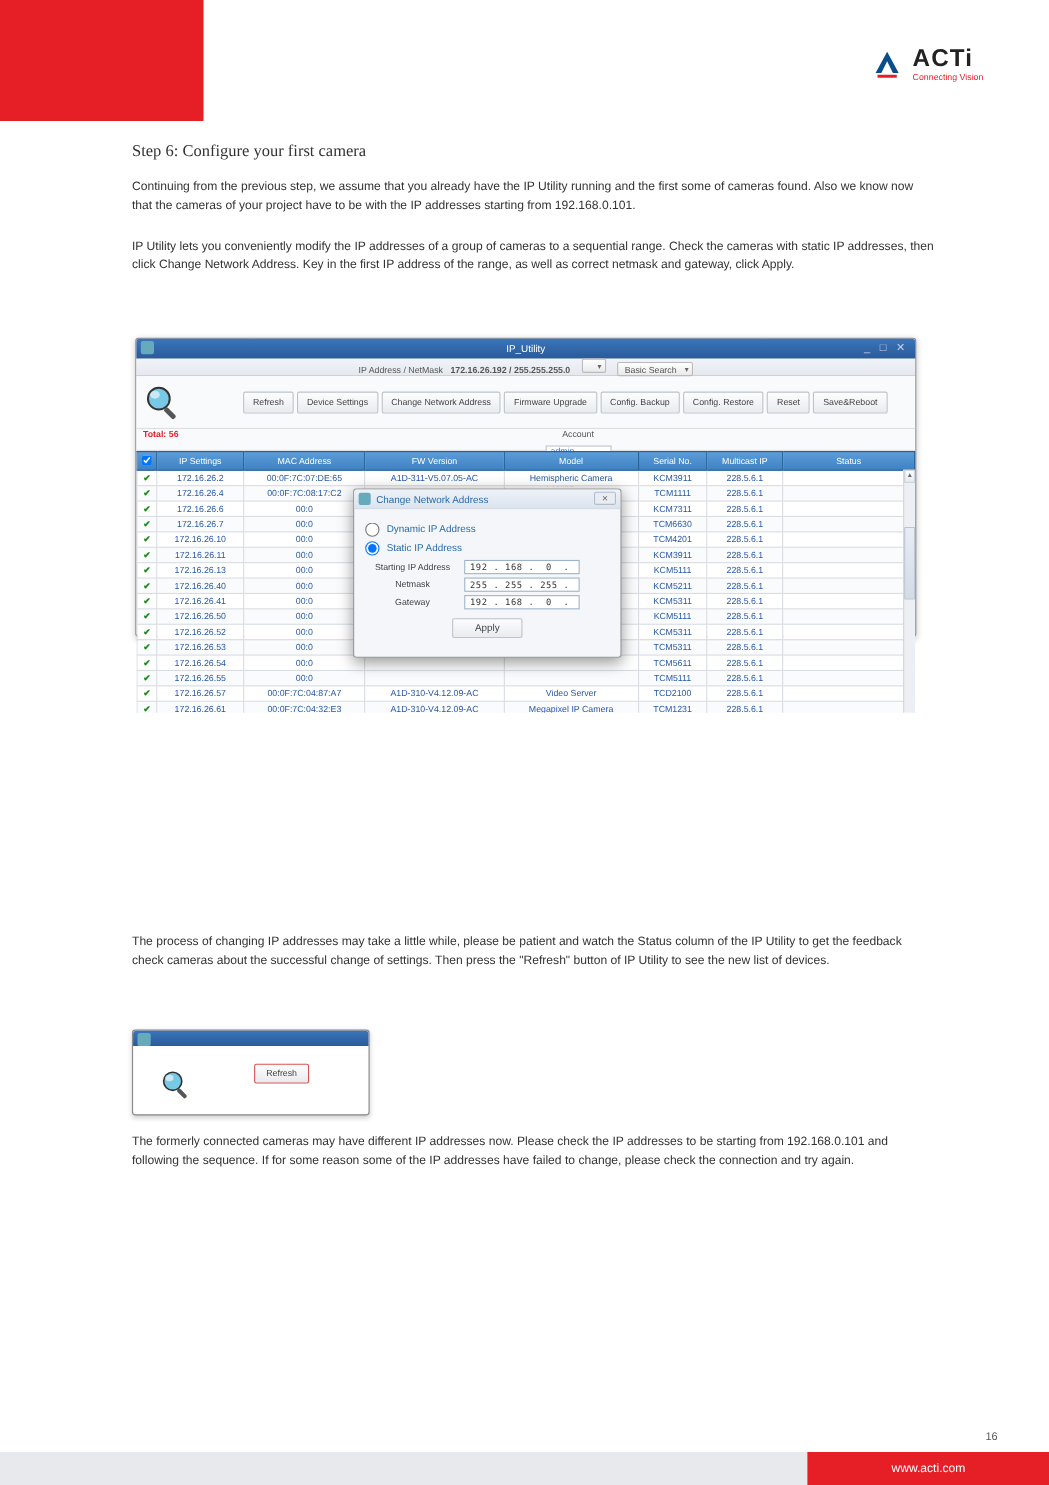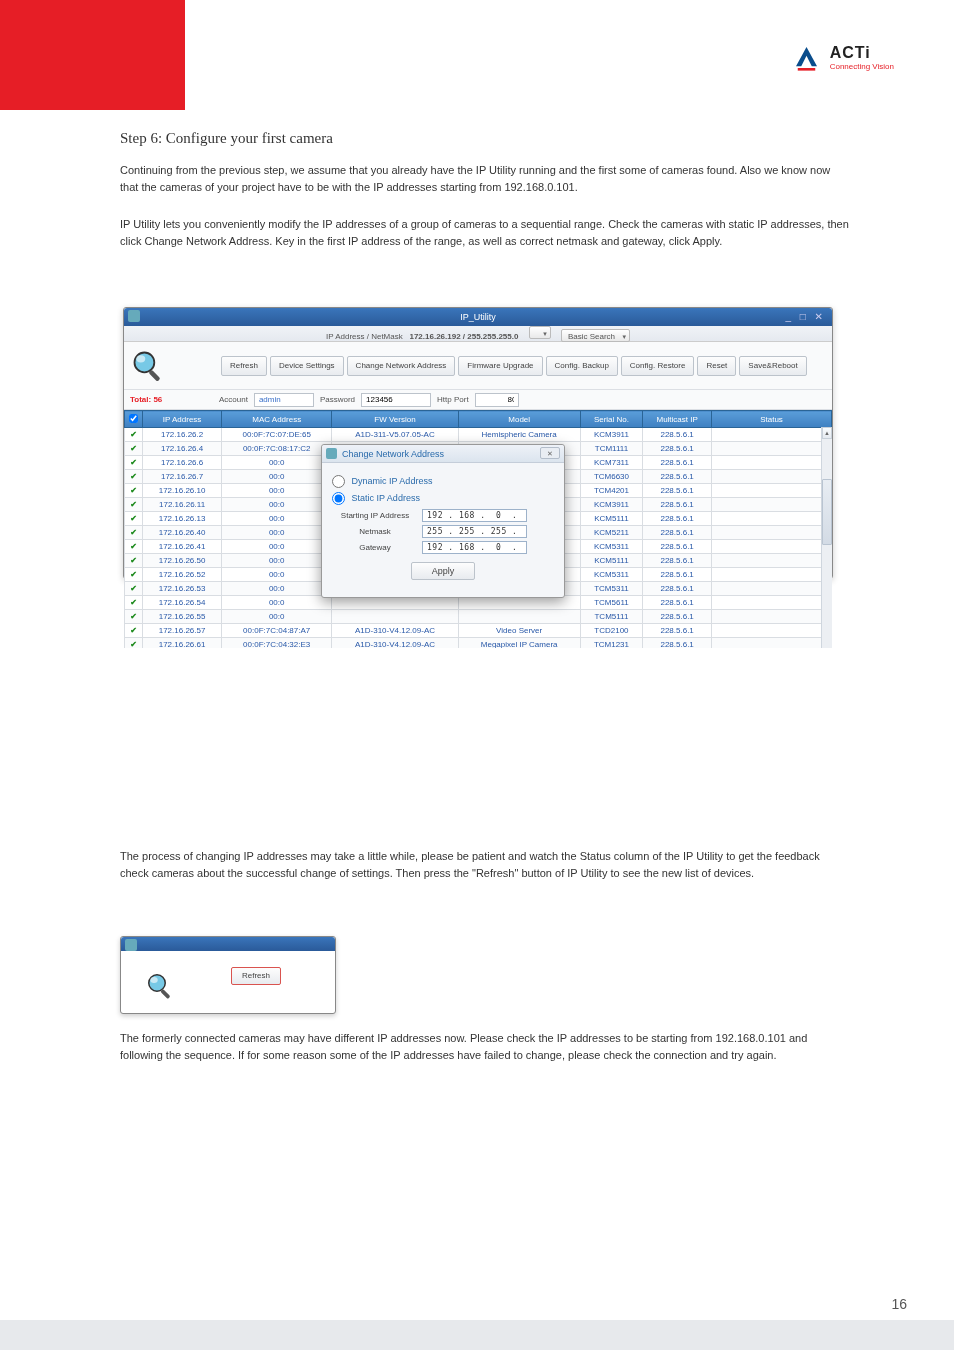--- a/index.html
+++ b/index.html
@@ -7,21 +7,21 @@
     
     .page { position: relative; width: 954px; height: 1350px; }
     
     
     .red-sidebar { position: absolute; left: 0; top: 0; width: 185px; height: 110px; background: #e61e26; }
     
     
     .logo { position: absolute; right: 60px; top: 40px; display: flex; align-items: center; gap: 6px; }
     .logo-icon { width: 35px; height: 35px; }
     .logo-text { display: flex; flex-direction: column; }
-    .logo-brand { font-size: 16px; font-weight: bold; color: #222; letter-spacing: 1px; }
+    .logo-brand { font-size: 22px; font-weight: bold; color: #222; letter-spacing: 1px; }
     .logo-tagline { font-size: 8px; color: #e61e26; }
     
     
     .doc-heading { position: absolute; left: 120px; top: 130px; font-size: 15px; color: #333; font-family: Georgia, serif; }
     .doc-para { font-size: 11px; color: #333; line-height: 1.5; }
     .p1 { position: absolute; left: 120px; top: 162px; width: 730px; }
     .p2 { position: absolute; left: 120px; top: 216px; width: 730px; }
     .p3 { position: absolute; left: 120px; top: 738px; width: 730px; }
     .p4 { position: absolute; left: 120px; top: 811px; width: 730px; }
     .p5 { position: absolute; left: 120px; top: 848px; width: 730px; }
@@ -35,21 +35,21 @@
     
     .ipu-subbar { height: 16px; background: linear-gradient(#f0f3f7, #e5e9ef); border-bottom: 1px solid #ccc; text-align: center; font-size: 8px; line-height: 16px; color: #555; }
     .ipu-subbar .subbar-combo { display: inline-block; background: linear-gradient(#fff, #e9e9e9); border: 1px solid #bbb; border-radius: 2px; padding: 0 14px 0 6px; height: 13px; line-height: 13px; font-size: 8px; margin-left: 8px; position: relative; }
     .ipu-subbar .subbar-combo:after { content: "▾"; position: absolute; right: 3px; top: 0; color: #666; font-size: 7px; }
     
     .ipu-toolbar { display: flex; align-items: center; height: 48px; padding: 0 6px; background: #f9fafb; border-bottom: 1px solid #dcdfe4; gap: 3px; }
     .magnifier { width: 36px; height: 36px; margin-right: 52px; }
     .magnifier circle.lens { fill: #77c9e6; stroke: #333; stroke-width: 2; }
     .tool-btn { background: linear-gradient(#fdfdfd, #e8ebef); border: 1px solid #bcc3cb; border-radius: 2px; height: 20px; padding: 0 8px; font-size: 8px; color: #444; line-height: 18px; cursor: pointer; }
     
-    .ipu-credbar { height: 20px; display: flex; align-items: center; padding-left: 95px; gap: 6px; font-size: 8px; color: #444; background: #f9fafb; border-bottom: 1px solid #dcdfe4; position: relative; }
+    .ipu-credbar { height: 20px; display: flex; align-items: center; padding-left: 95px; gap: 6px; font-size: 8px; color: #444; background: #f9fafb; border-bottom: 1px solid #dcdfe4; position: relative; flex-direction: column; }
     .ipu-credbar .total { position: absolute; left: 6px; color: #e61e26; font-weight: bold; }
     .cred-label { color: #555; }
     .cred-field { border: 1px solid #bcc3cb; background: #fff; height: 14px; font-size: 8px; padding: 0 4px; }
     .cred-field.w1 { width: 60px; color: #3a70c9; }
     .cred-field.w2 { width: 70px; }
     .cred-field.w3 { width: 44px; padding-left: 32px; }
     
     
     .dev-table { width: 100%; border-collapse: collapse; font-size: 8px; }
     .dev-table th { background: linear-gradient(#5a9dd9, #3f80c1); color: #fff; font-weight: normal; height: 17px; border: 1px solid #2a6496; padding: 0 3px; text-align: center; white-space: nowrap; }
@@ -80,21 +80,21 @@
     
     
     .small-shot { position: absolute; left: 120px; top: 936px; width: 216px; height: 78px; border: 1px solid #888; border-radius: 3px; background: #fff; box-shadow: 0 2px 5px rgba(0,0,0,0.2); }
     .small-shot .ipu-titlebar { height: 14px; font-size: 7px; line-height: 14px; }
     .small-shot .magnifier { width: 30px; height: 30px; margin-left: 10px; margin-top: 10px; }
     .small-shot .refresh-sm { position: absolute; left: 110px; top: 30px; background: linear-gradient(#fdfdfd,#e8ebef); border: 1.5px solid #d9534f; border-radius: 2px; height: 18px; width: 50px; font-size: 8px; color: #444; line-height: 15px; text-align: center; }
     
     
     .footer-gray { position: absolute; left: 0; bottom: 0; width: 954px; height: 30px; background: #e7e9ec; }
     .footer-red { position: absolute; right: 0; bottom: 0; width: 220px; height: 30px; background: #e61e26; color: #fff; font-size: 11px; text-align: center; line-height: 30px; }
-    .page-num { position: absolute; right: 47px; bottom: 38px; font-size: 14px; color: #555; }
+    .page-num { position: absolute; right: 47px; bottom: 38px; font-size: 10px; color: #555; }
   </style>
 </head>
 <body>
 
 <div class="page">
   <div class="red-sidebar"></div>
 
   <div class="logo">
     <svg class="logo-icon" viewBox="0 0 40 40">
       <path d="M8 30 L20 8 L32 30 L26 30 L20 18 L14 30 Z" fill="#0a4d8c"></path>
@@ -145,21 +145,21 @@
       <span class="cred-label">Password</span>
       <input class="cred-field w2" value="123456" style="">
       <span class="cred-label">Http Port</span>
       <input class="cred-field w3" value="80" style="">
     </div>
     <div class="tbl-scroll">
       <table class="dev-table">
         <thead>
             <tr id="dev-headrow">
               <th class="chk"><input type="checkbox" checked="" style="width: 9px; height: 9px;"></th>
-              <th>IP Address</th>
+              <th>IP Settings</th>
               <th>MAC Address</th>
               <th>FW Version</th>
               <th>Model</th>
               <th>Serial No.</th>
               <th>Multicast IP</th>
               <th style="width: 120px;">Status</th>
             </tr>
           </thead>
         <tbody id="dev-body">
             <tr>
@@ -371,13 +371,14 @@
       <rect x="24" y="24" width="14" height="5" rx="2" transform="rotate(45 24 24)" fill="#555"></rect>
       <ellipse cx="12" cy="12" rx="5" ry="4" fill="#fff" opacity="0.6"></ellipse>
     </svg>
     <div class="refresh-sm">Refresh</div>
   </div>
 
   <div class="doc-para p7">The formerly connected cameras may have different IP addresses now. Please check the IP addresses to be starting from 192.168.0.101 and following the sequence. If for some reason some of the IP addresses have failed to change, please check the connection and try again.</div>
 
   <div class="page-num">16</div>
   <div class="footer-gray"></div>
+  <div class="footer-red">www.acti.com</div>
 </div>
 
 </body></html>

